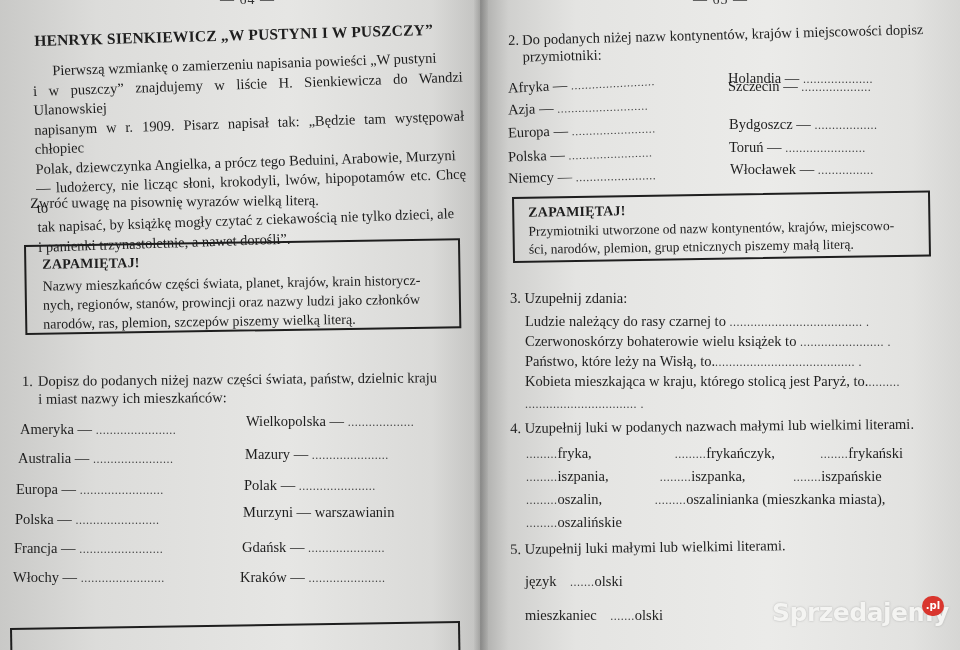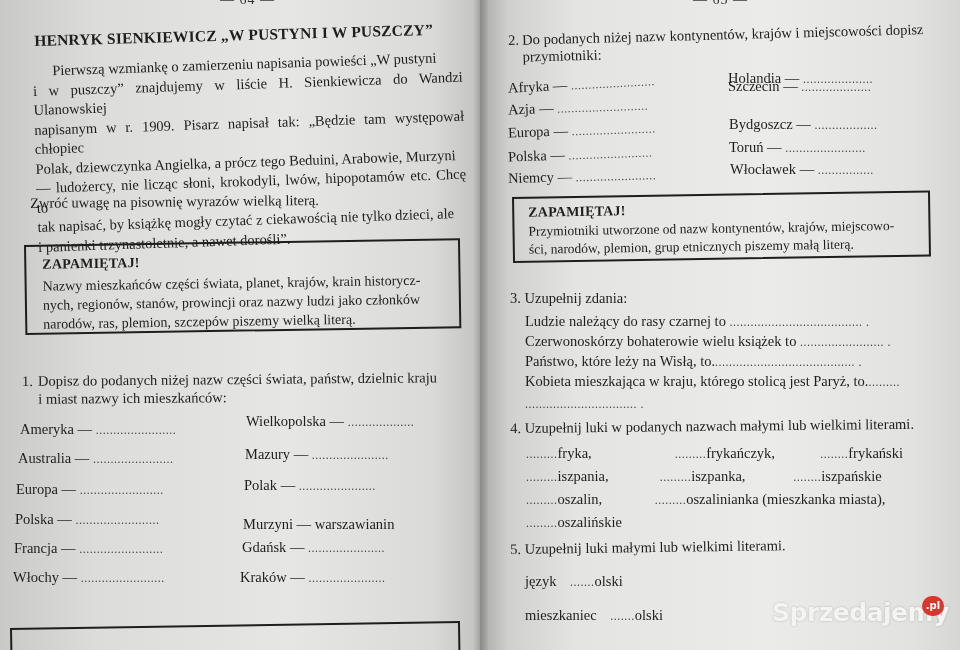--- a/index.html
+++ b/index.html
@@ -54,21 +54,21 @@
     .ex1-prompt {
       position: absolute; left: 22px; top: 372px; width: 440px; font-size: 14.5px; line-height: 18px;
       transform: rotate(-0.5deg); transform-origin: left top;
     }
     .ex1-prompt .num { display: inline-block; width: 16px; }
     .ex1-prompt .cont { padding-left: 16px; display: block; }
 
     .pair-row { position: absolute; font-size: 14.5px; white-space: nowrap; }
     .pair-row .label { display: inline-block; }
     .pair-row .dots { display: inline-block; letter-spacing: 0.5px; color: #444; font-size: 12px; }
-    .pair-row .answer { display: inline-block; margin-top: 12px; }
+    .pair-row .answer { display: inline-block; }
 
     .frame-bottom {
       position: absolute; left: 10px; top: 628px; width: 450px; height: 40px;
       border-top: 2px solid #1e1e1e; border-left: 2px solid #1e1e1e; border-right: 2px solid #1e1e1e;
       transform: rotate(-0.9deg); transform-origin: left top;
     }
 
     
     .ex2-prompt {
       position: absolute; left: 28px; top: 32px; width: 430px; font-size: 14.5px; line-height: 17px;

